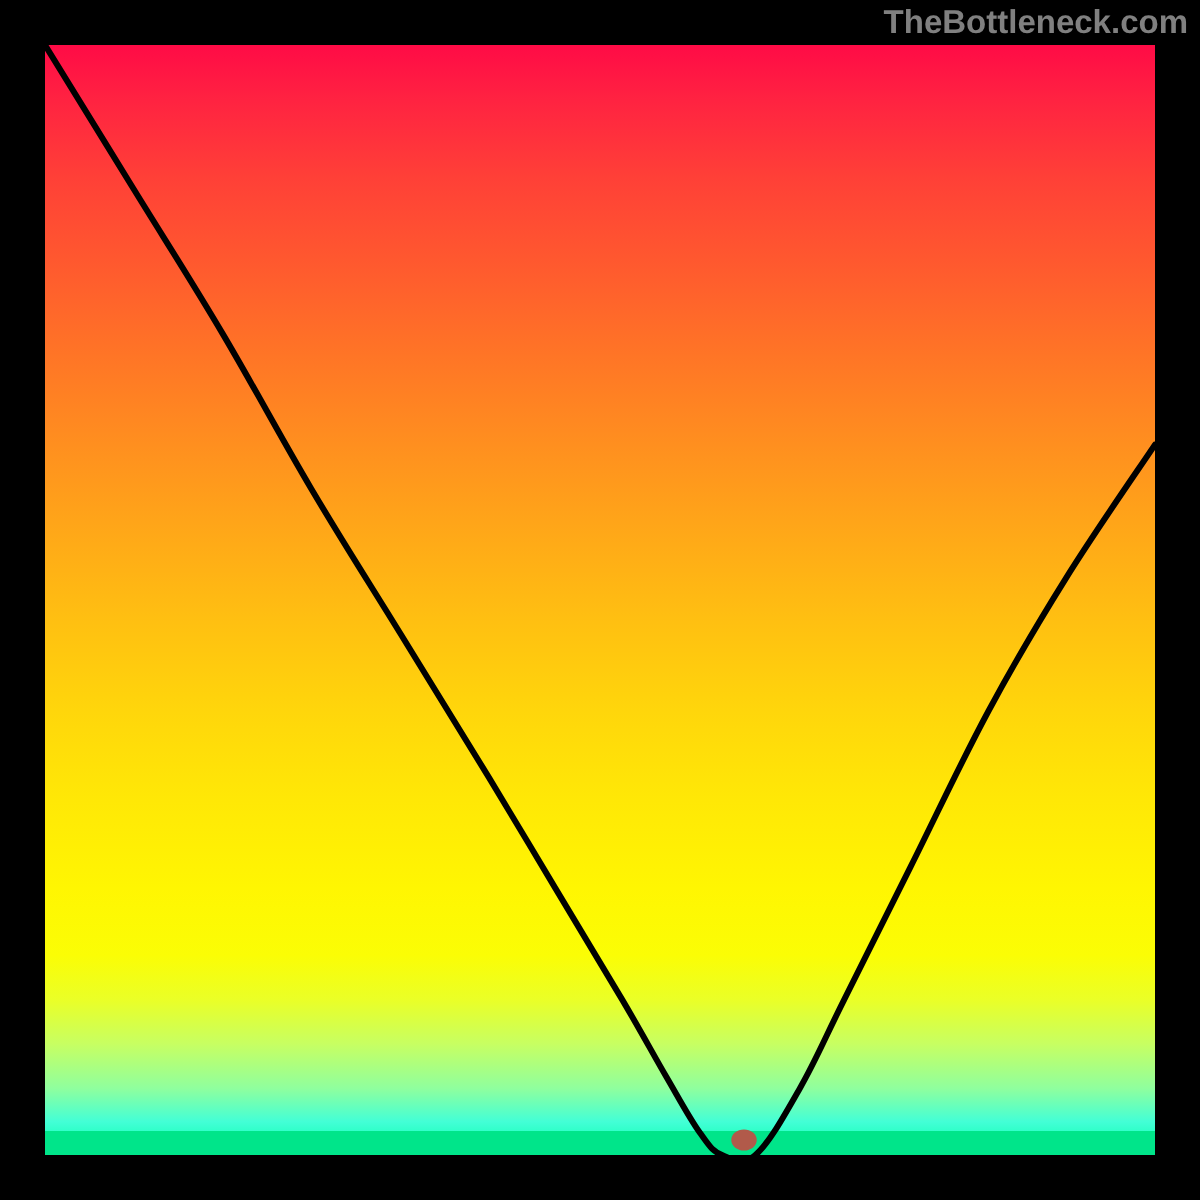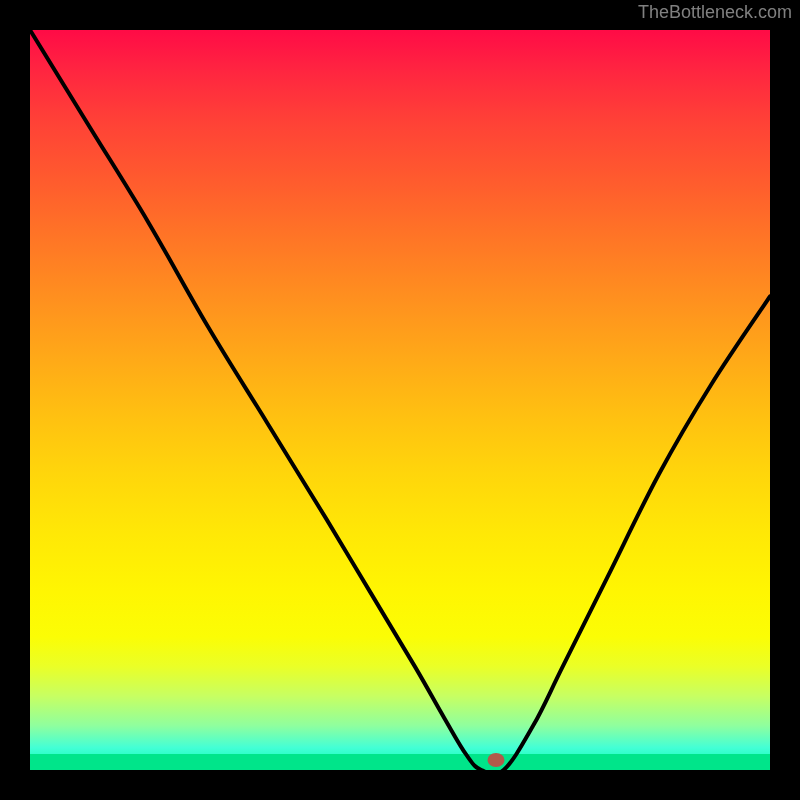--- a/index.html
+++ b/index.html
@@ -9,22 +9,22 @@
     width: 800px;
     height: 800px;
     background: #000;
   }
   .watermark {
     position: absolute;
     top: 2px;
     right: 8px;
     color: #808080;
     font-family: Arial, Helvetica, sans-serif;
-    font-size: 18px;
-    font-weight: 400;
+    font-size: 22px;
+    font-weight: 700;
     letter-spacing: 0px;
     z-index: 10;
   }
   .plot-area {
     position: absolute;
     left: 30px;
     top: 30px;
     width: 740px;
     height: 740px;
     overflow: hidden;

